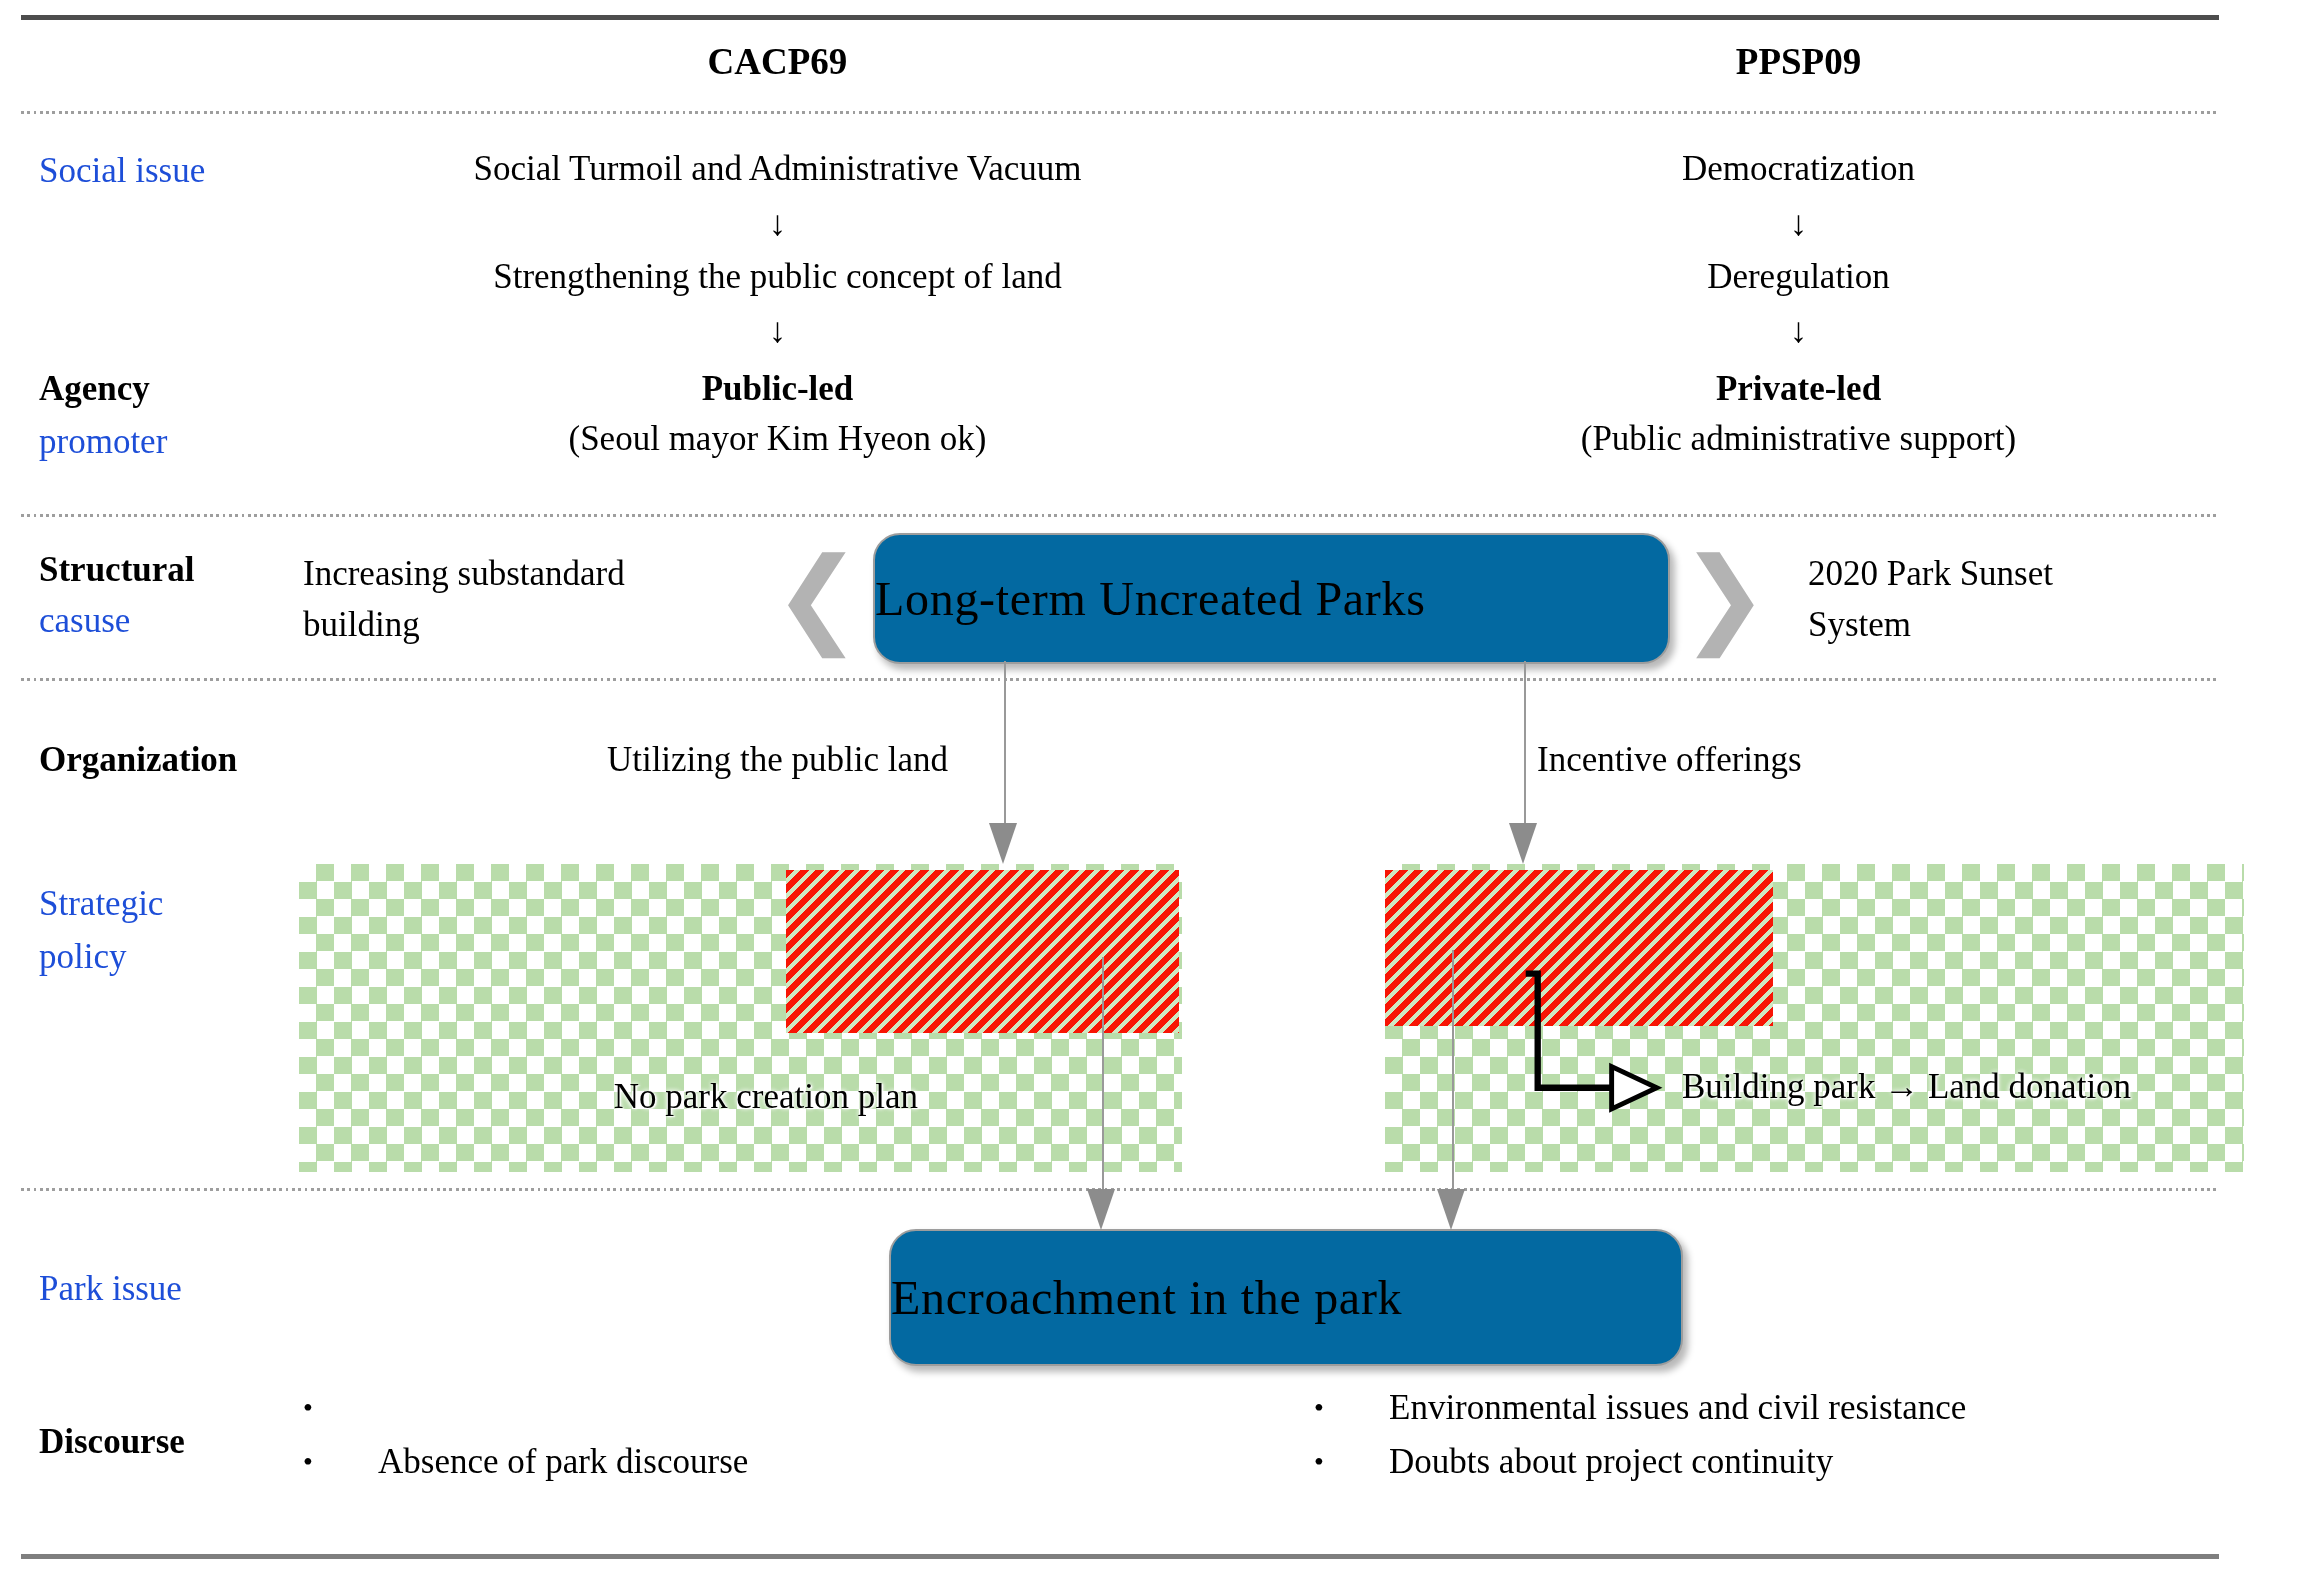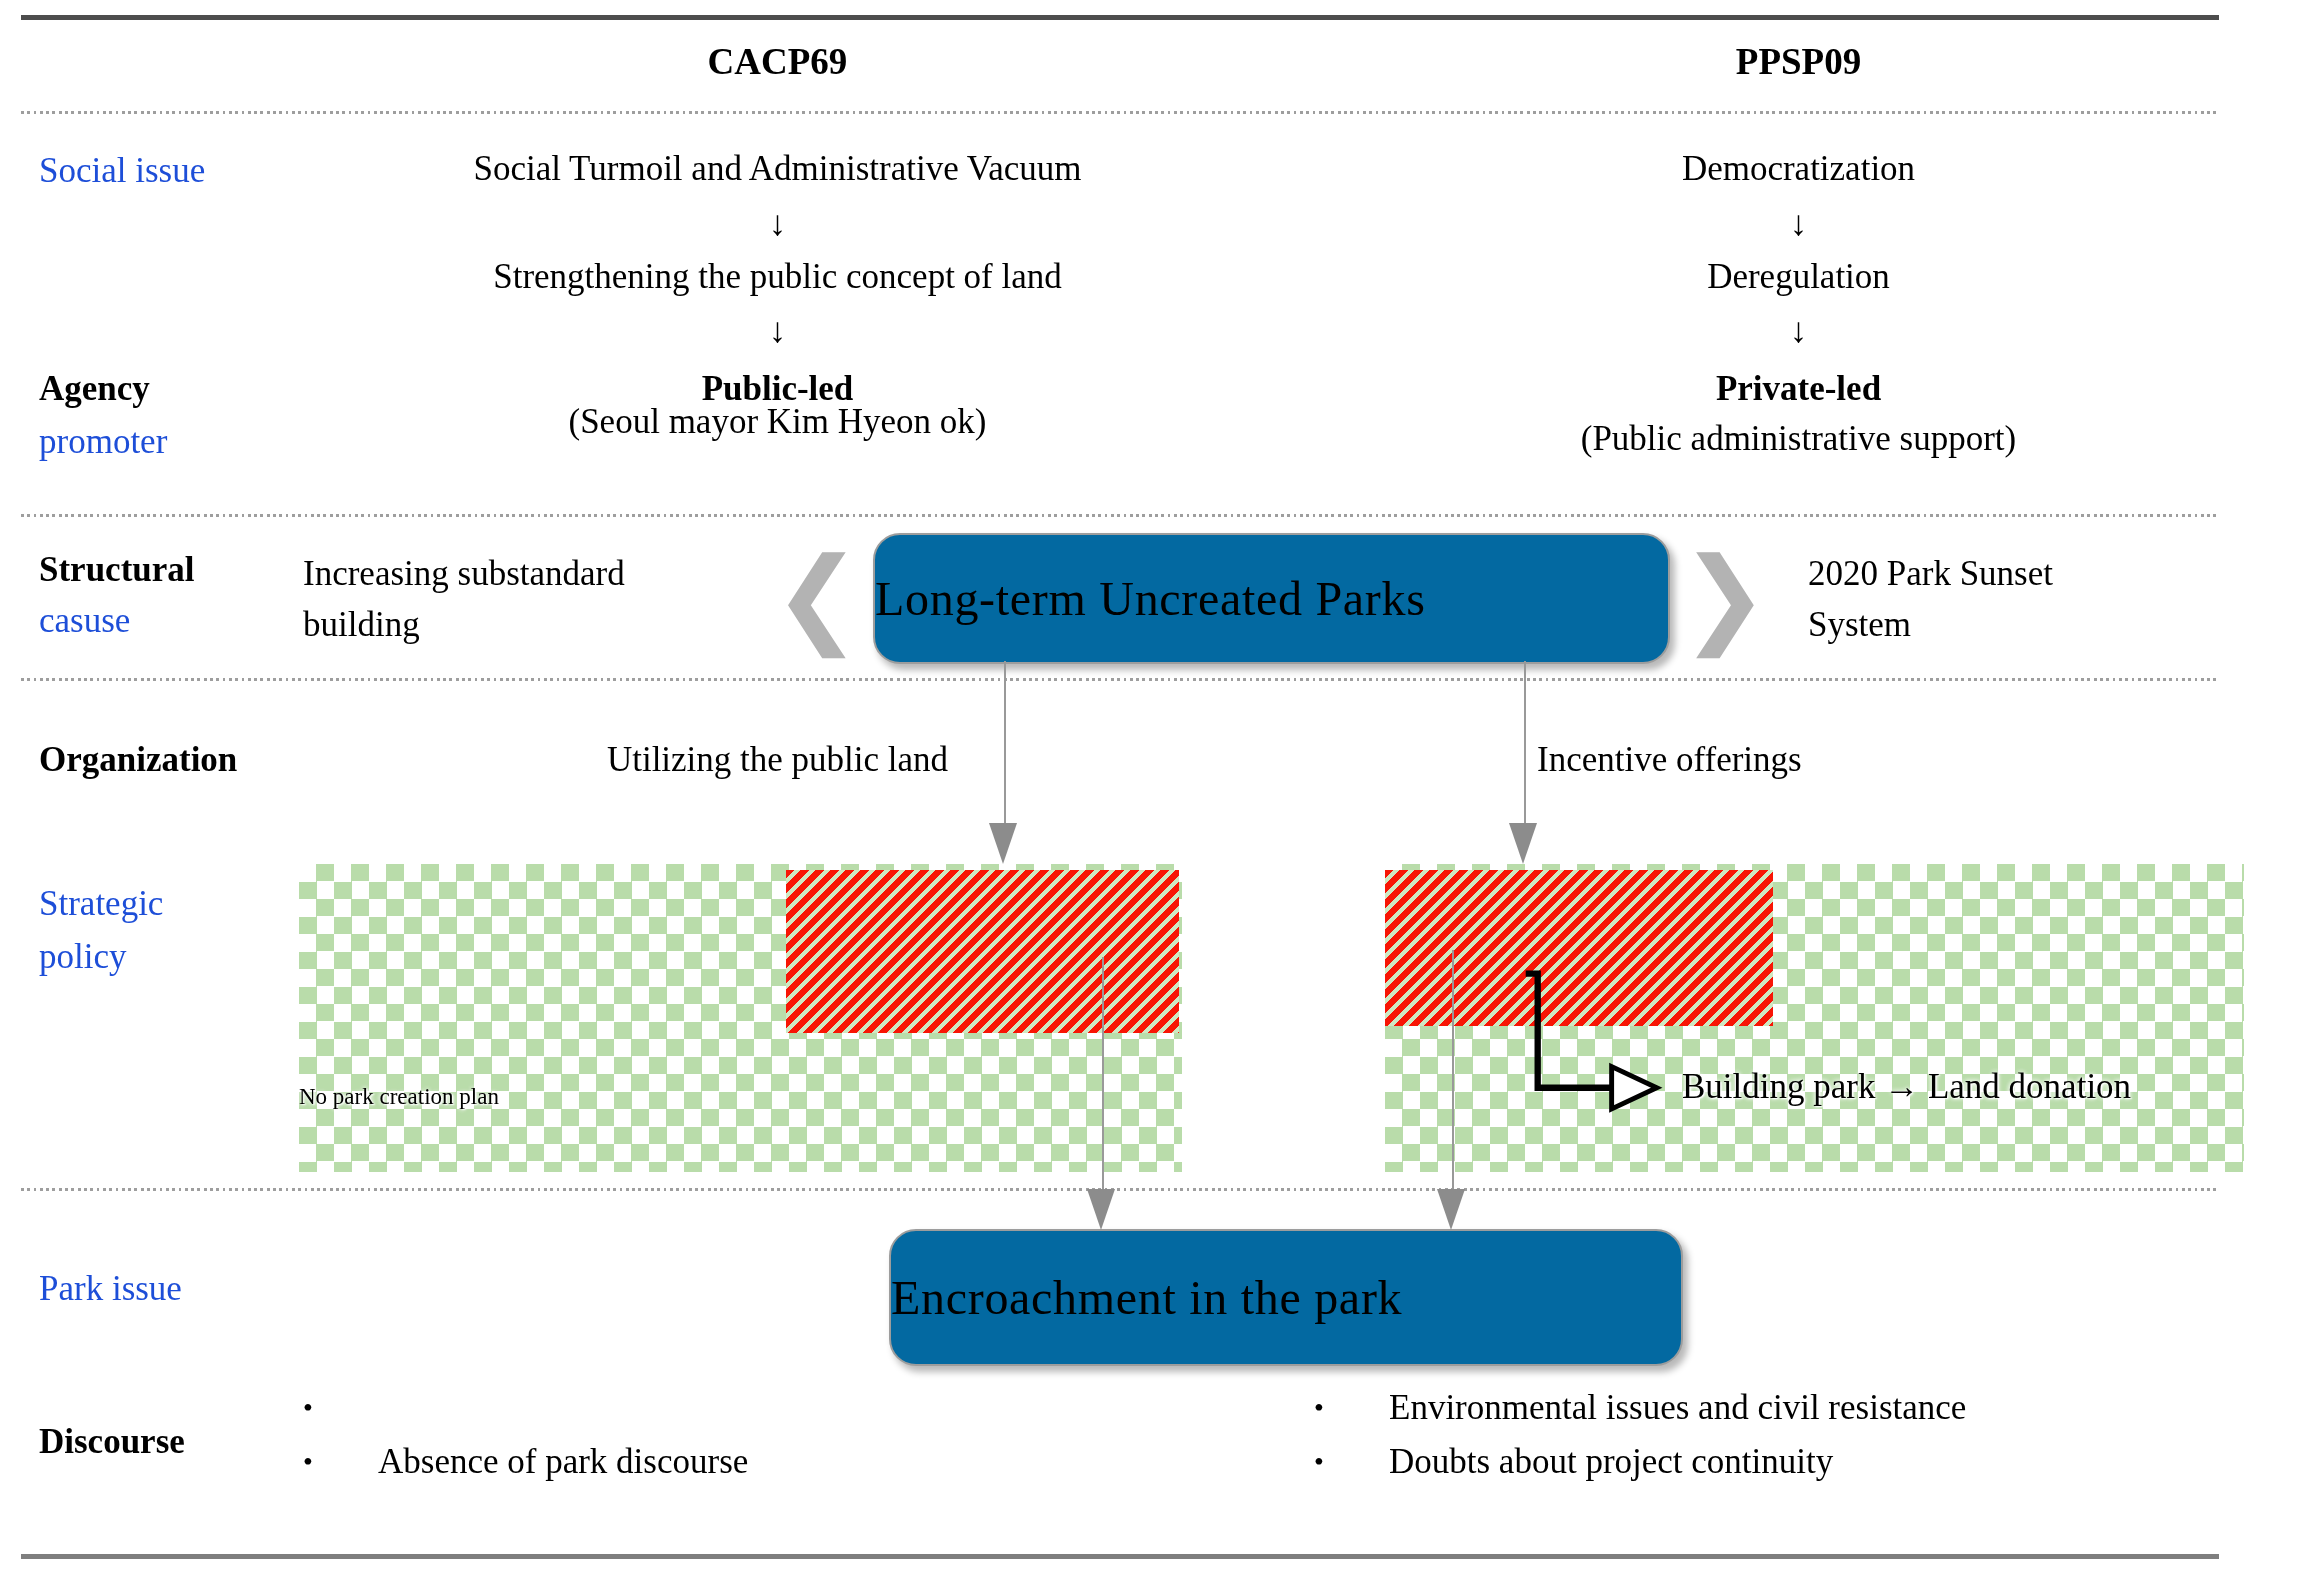--- a/index.html
+++ b/index.html
@@ -57,21 +57,21 @@
 
   <div class="abs colR fs nowrap" style="top:147px;">Democratization</div>
   <div class="abs colR fs" style="top:202px;">↓</div>
   <div class="abs colR fs nowrap" style="top:255px;">Deregulation</div>
   <div class="abs colR fs" style="top:309px;">↓</div>
 
   <div class="abs rowlabel fs bold nowrap" style="top:367px;">Agency</div>
   <div class="abs rowlabel fs red nowrap" style="top:420px;">promoter</div>
 
   <div class="abs colL fs bold nowrap" style="top:367px;">Public-led</div>
-  <div class="abs colL fs nowrap" style="top:400px;">(Seoul mayor Kim Hyeon ok)</div>
+  <div class="abs colL fs nowrap" style="top:417px;">(Seoul mayor Kim Hyeon ok)</div>
   <div class="abs colR fs bold nowrap" style="top:367px;">Private-led</div>
   <div class="abs colR fs nowrap" style="top:417px;">(Public administrative support)</div>
 
   <div class="abs dotline" style="top:514px;"></div>
 
   <div class="abs rowlabel fs bold nowrap" style="top:548px;">Structural</div>
   <div class="abs rowlabel fs red nowrap" style="top:599px;text-align:right;">casuse</div>
 
   <div class="abs preline" style="left:303px;top:548px;width:464px;font-size:35px;line-height:51px;">Increasing substandard
 building</div>
@@ -102,21 +102,21 @@
   <div class="abs rowlabel fs red nowrap" style="top:882px;">Strategic</div>
   <div class="abs rowlabel fs red nowrap" style="top:935px;">policy</div>
 
   <div class="abs checker" style="left:299px;top:864px;width:883px;height:308px;"></div>
   <div class="abs hatch" style="left:786px;top:870px;width:393px;height:163px;"></div>
 
   <div class="abs checker" style="left:1385px;top:864px;width:880px;height:308px;"></div>
   <div class="abs hatch" style="left:1385px;top:870px;width:388px;height:156px;"></div>
 
 
-  <div class="abs halo nowrap z5" style="left:299px;top:1076px;width:619px;text-align:left;font-size:23px;line-height:41px;">No park creation plan</div>
+  <div class="abs halo nowrap z5" style="left:299px;top:1076px;width:619px;text-align:right;font-size:35px;line-height:41px;">No park creation plan</div>
 
   <div class="abs vline z8" style="left:1102px;top:957px;height:232px;"></div>
   <div class="abs head-down z8" style="left:1087px;top:1189px;"></div>
 
   <div class="abs vline z8" style="left:1452px;top:950px;height:239px;"></div>
   <div class="abs head-down z8" style="left:1437px;top:1189px;"></div>
 
   <svg class="abs z9" style="left:1506px;top:968px;" width="169" height="155" viewBox="0 0 240 220">
     <path d="M28 8 L45 8 L45 170 L150 170" fill="none" stroke="#000" stroke-width="9"></path>
     <polygon points="150,140 150,200 214,170" fill="#fff" stroke="#000" stroke-width="7"></polygon>

